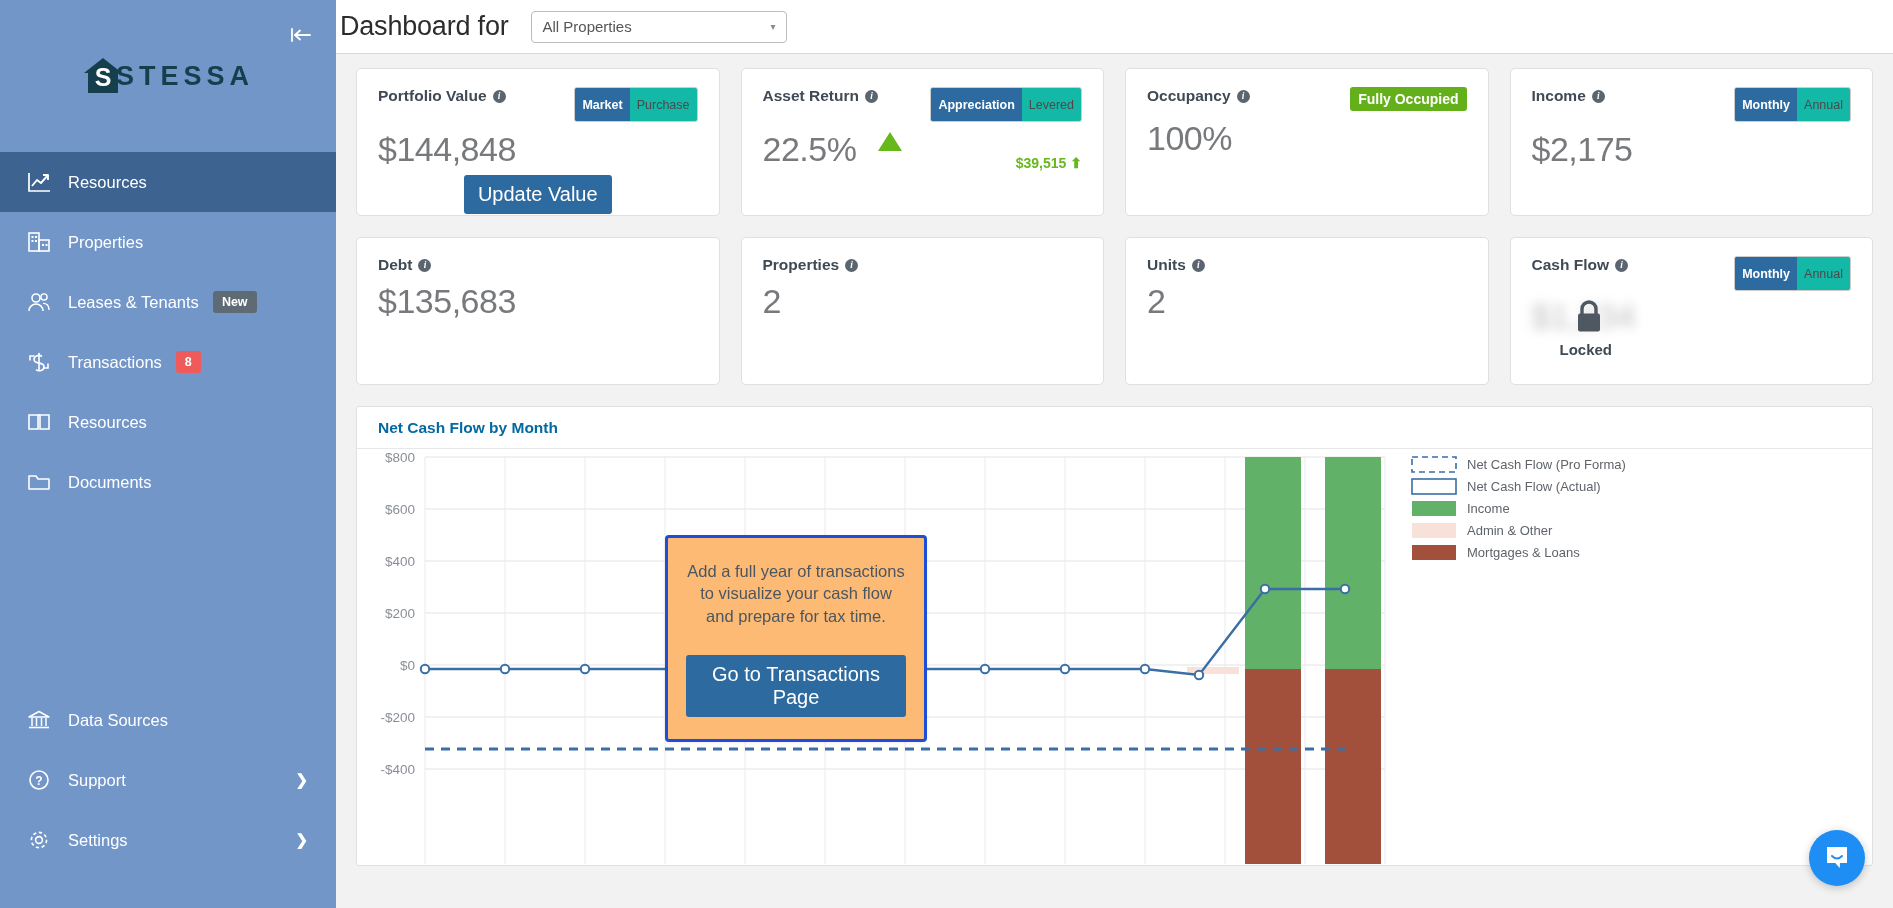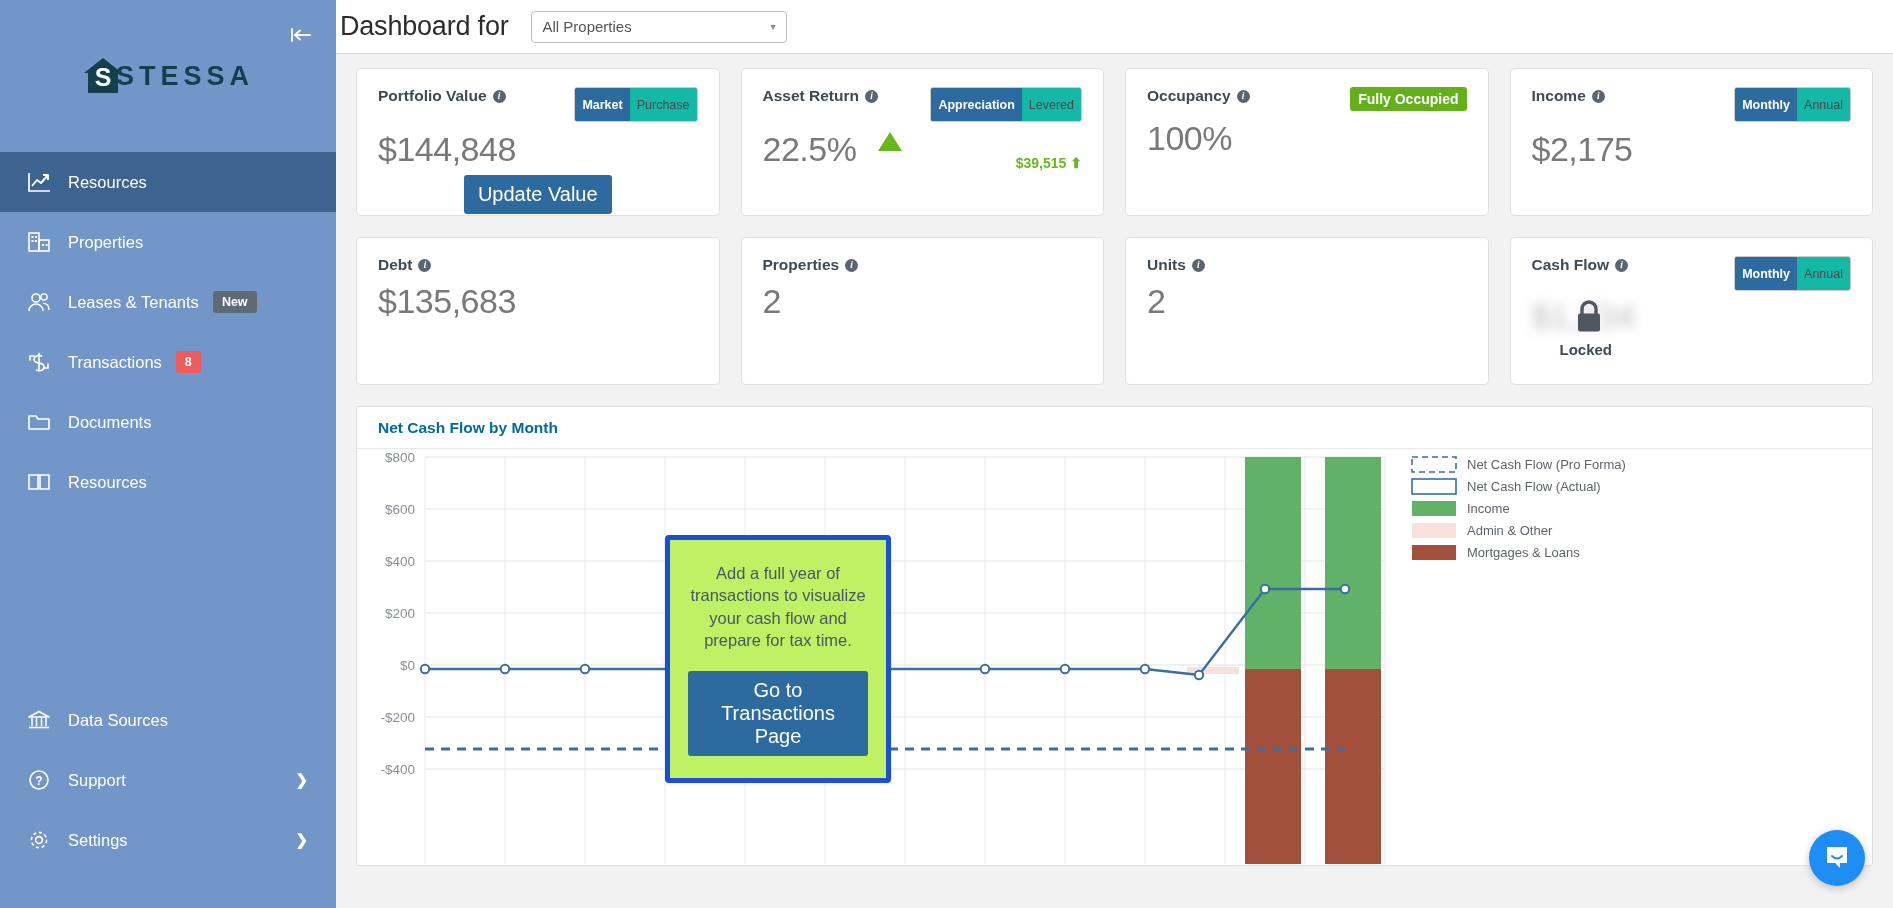--- a/index.html
+++ b/index.html
@@ -138,26 +138,26 @@
   .chart-head {
     height: 42px; display: flex; align-items: center;
     padding-left: 21px; border-bottom: 1px solid #e8e8e8;
     font-size: 15.5px; color: #0369a1; font-weight: 600;
   }
   .chart-body { position: relative; height: 417px; }
   .chart-svg { display: block; }
 
   .overlay-card {
     position: absolute; left: 308px; top: 86px;
-    width: 226px; background: #bef264; border: 5px solid #1d4ed8;
+    width: 262px; background: #fdba74; border: 3px solid #1d4ed8;
     border-radius: 4px; box-shadow: 0 1px 3px rgba(0,0,0,.07);
     padding: 22px 18px 22px 18px; text-align: center;
   }
   .overlay-text { font-size: 16.5px; color: #4c5660; line-height: 1.35; font-weight: 500; }
-  .overlay-btn-wrap { margin-top: 20px; }
+  .overlay-btn-wrap { margin-top: 28px; }
 
   .chat-bubble {
     position: absolute; right: 28px; bottom: 22px;
     width: 56px; height: 56px; border-radius: 50%;
     background: #1e8df4; display: flex; align-items: center; justify-content: center;
     cursor: pointer; box-shadow: 0 2px 8px rgba(0,0,0,.22);
   }
 </style>
 </head>
 <body>
@@ -235,35 +235,35 @@
             <path d="M12 2.5 L12 19.5" stroke="#fff" stroke-width="1.6" stroke-linecap="round"></path>
           </svg>
         </span>
         <span class="nav-label">Transactions</span>
         <span class="pill-count">8</span>
       </div>
 
       <div class="nav-item">
         <span class="ico">
           <svg width="24" height="22" viewBox="0 0 24 22" aria-hidden="true">
-            <path d="M2 5 L9 5 L11 8 L22 8 L22 18 L2 18 Z" stroke="#fff" stroke-width="1.6" fill="none" stroke-linejoin="round"></path>
-          </svg>
-        </span>
-        <span class="nav-label">Documents</span>
-      </div>
-
-      <div class="nav-item">
-        <span class="ico">
-          <svg width="24" height="22" viewBox="0 0 24 22" aria-hidden="true">
             <path d="M2 4 L11 4 L11 18 L2 18 Z" stroke="#fff" stroke-width="1.6" fill="none"></path>
             <path d="M13 4 L22 4 L22 18 L13 18 Z" stroke="#fff" stroke-width="1.6" fill="none"></path>
             <path d="M11 4 L13 4" stroke="#fff" stroke-width="1.6"></path>
           </svg>
         </span>
         <span class="nav-label">Resources</span>
+      </div>
+
+      <div class="nav-item">
+        <span class="ico">
+          <svg width="24" height="22" viewBox="0 0 24 22" aria-hidden="true">
+            <path d="M2 5 L9 5 L11 8 L22 8 L22 18 L2 18 Z" stroke="#fff" stroke-width="1.6" fill="none" stroke-linejoin="round"></path>
+          </svg>
+        </span>
+        <span class="nav-label">Documents</span>
       </div>
     </div>
 
     <div class="nav-bottom">
 
       <div class="nav-item">
         <span class="ico">
           <svg width="24" height="22" viewBox="0 0 24 22" aria-hidden="true">
             <path d="M2 8 L12 2.5 L22 8 Z" stroke="#fff" stroke-width="1.5" fill="none" stroke-linejoin="round"></path>
             <path d="M5 9 L5 17 M9.5 9 L9.5 17 M14.5 9 L14.5 17 M19 9 L19 17" stroke="#fff" stroke-width="1.5"></path>

